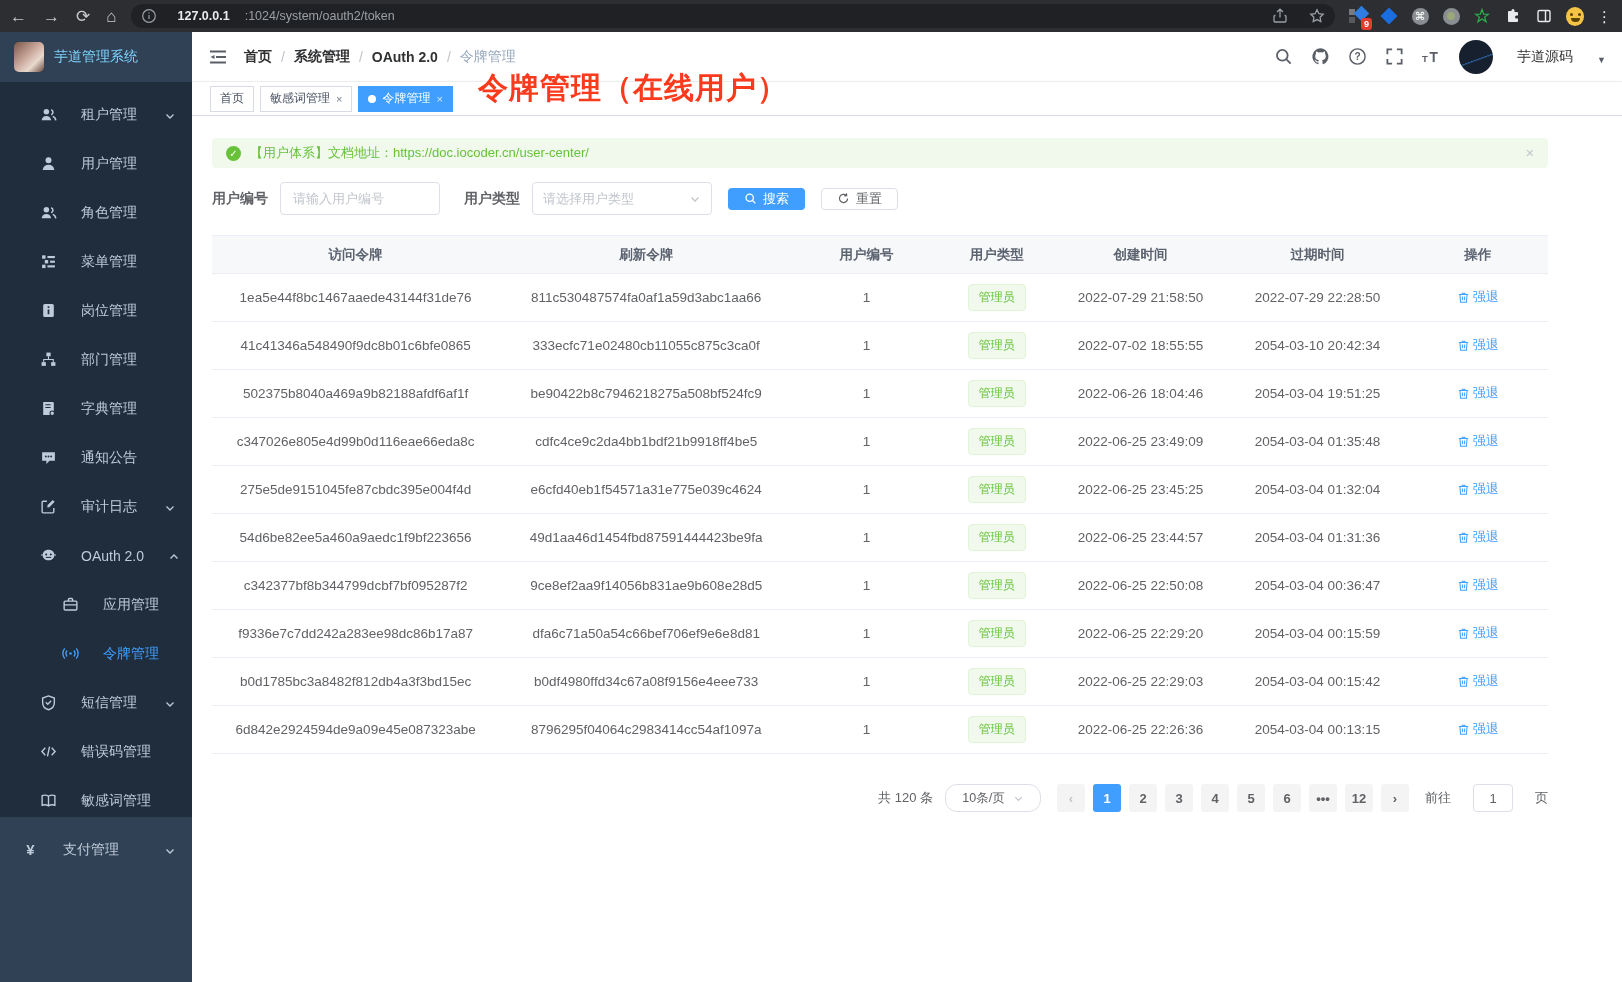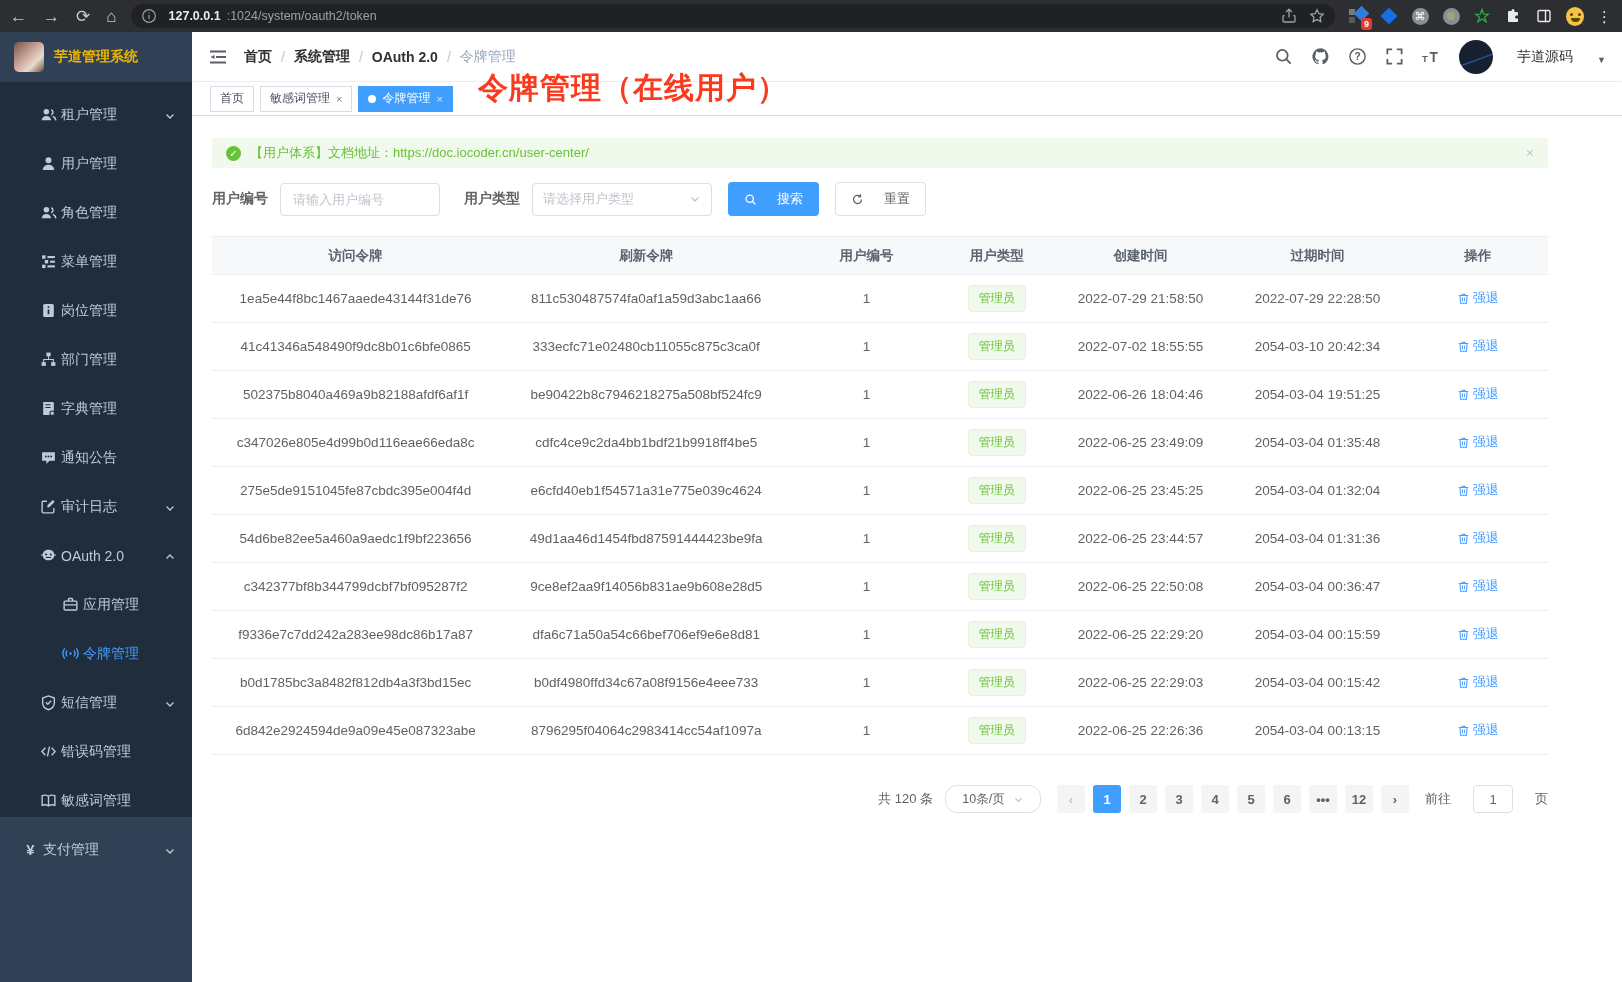--- a/index.html
+++ b/index.html
@@ -5,21 +5,21 @@
   * { margin:0; padding:0; box-sizing:border-box; }
   html,body { width:1622px; height:982px; overflow:hidden;
     font-family:"Liberation Sans","DejaVu Sans",sans-serif; background:#fff; }
 
   
   .browser-bar { height:32px; background:#2d2e32; display:flex; align-items:center;
     padding:0 10px; gap:14px; color:#c8cacc; font-size:15px; }
   .bnav { display:flex; gap:16px; align-items:center; font-size:17px; }
   .bbtn { cursor:default; line-height:1; }
   .url-pill { flex:1; background:#202124; border-radius:14px; height:24px;
-    display:flex; align-items:center; padding:0 10px; gap:12px; font-size:12.5px; }
+    display:flex; align-items:center; padding:0 10px; gap:21px; font-size:12.5px; }
   .url-host { color:#e8eaed; font-weight:bold; }
   .url-rest { color:#9aa0a6; }
   .url-spacer { flex:1; }
   .pill-ic { width:16px; height:16px; color:#9aa0a6; }
   .pill-ic svg { width:16px; height:16px; }
   .ext-zone { display:flex; align-items:center; gap:13px; }
   .ext { position:relative; width:18px; height:18px; display:flex; align-items:center; justify-content:center; }
   .ext svg { width:16px; height:16px; }
   .badge { position:absolute; bottom:-5px; right:-5px; background:#e33b2e; color:#fff;
     font-size:9px; border-radius:3px; padding:0 3px; line-height:12px; font-weight:bold; }
@@ -34,23 +34,23 @@
   .diamond { width:11px; height:11px; background:#2f7de1; transform:rotate(45deg); }
   .mini-sq { position:absolute; left:0; top:2px; width:6px; height:6px; background:#777a7e; }
   .mini-sq2 { position:absolute; left:0; top:10px; width:6px; height:6px; background:#56585c; }
 
   
   .app { display:flex; height:950px; position:relative; }
   .sidebar { width:192px; background:#304156; flex-shrink:0; display:flex; flex-direction:column; }
   .logo-bar { height:50px; display:flex; align-items:center; gap:10px; padding:0 14px; background:#304156; }
   .logo-img { width:30px; height:30px; border-radius:5px;
     background:linear-gradient(135deg,#7a5548 0%,#caa79b 45%,#e8d9cf 70%,#6b4a3e 100%); }
-  .logo-title { color:#eab308; font-size:14px; font-weight:bold; white-space:nowrap; }
+  .logo-title { color:#7dd3fc; font-size:14px; font-weight:normal; white-space:nowrap; }
   .menu { flex:1; overflow:hidden; background:#304156; }
-  .menu-item { height:49px; display:flex; align-items:center; gap:4px; padding:16px 16px 0 22px;
+  .menu-item { height:49px; display:flex; align-items:center; gap:24px; padding:16px 16px 0 22px;
     color:#bfcbd9; font-size:14px; cursor:pointer; position:relative; }
   .menu-item.nested { background:#1f2d3d; padding-left:40px; }
   .menu-item.child { background:#1f2d3d; padding-left:62px; }
   .menu-item.active { color:#409eff; }
   .mi { width:17px; height:17px; flex-shrink:0; display:flex; align-items:center; justify-content:center; }
   .mi svg { width:17px; height:17px; }
   .mlabel { flex:1; white-space:nowrap; }
   .arrow { width:12px; height:12px; color:#bfcbd9; }
   .arrow svg { width:12px; height:12px; }
 
@@ -101,21 +101,21 @@
   .f-label { font-size:14px; font-weight:bold; color:#606266; margin-right:2px; }
   .f-input { width:160px; height:33px; border:1px solid #dcdfe6; border-radius:4px;
     padding:0 12px; font-size:13px; color:#606266; outline:none;
     font-family:"Liberation Sans","DejaVu Sans",sans-serif; }
   .f-input::placeholder { color:#c0c4cc; }
   .f-select { width:180px; height:33px; border:1px solid #dcdfe6; border-radius:4px;
     display:flex; align-items:center; padding:0 10px; color:#c0c4cc; font-size:13px;
     cursor:pointer; margin-right:6px; }
   .f-select .sel-caret { margin-left:auto; color:#c0c4cc; width:12px; height:12px; }
   .sel-caret svg { width:12px; height:12px; }
-  .btn { height:34px; border-radius:4px; display:inline-flex; align-items:center; gap:20px;
+  .btn { height:22px; border-radius:4px; display:inline-flex; align-items:center; gap:6px;
     padding:0 15px; font-size:13px; cursor:pointer; border:1px solid transparent; }
   .btn svg { width:13px; height:13px; }
   .btn-primary { background:#409eff; color:#fff; }
   .btn-plain { background:#fff; border-color:#dcdfe6; color:#606266; margin-left:6px; }
 
   
   table { width:100%; border-collapse:collapse; table-layout:fixed; border-top:1px solid #ebeef5; }
   th { height:38px; background:#f7f8fa; color:#5c6370; font-size:13.5px; font-weight:bold;
     text-align:center; border-bottom:1px solid #ebeef5; }
   td { height:48px; text-align:center; font-size:13.5px; color:#606266;

